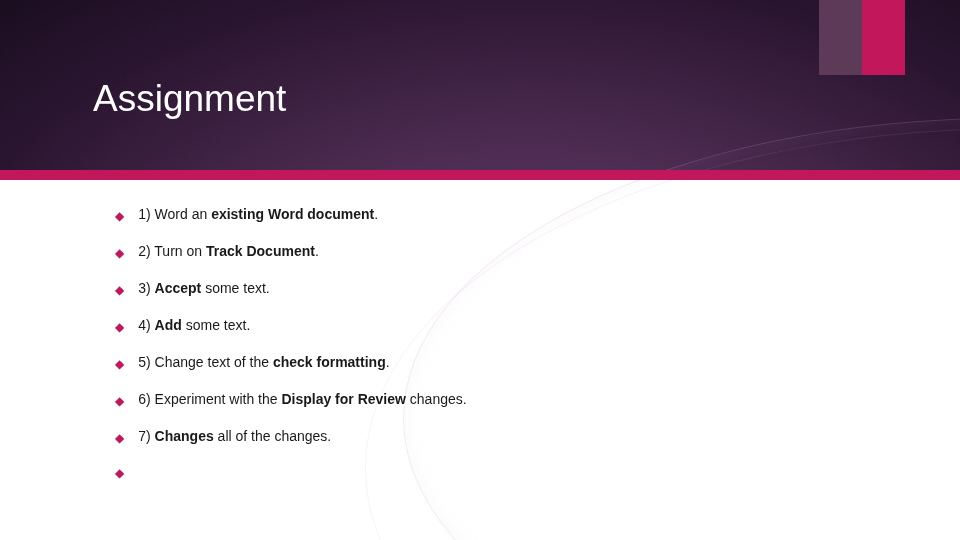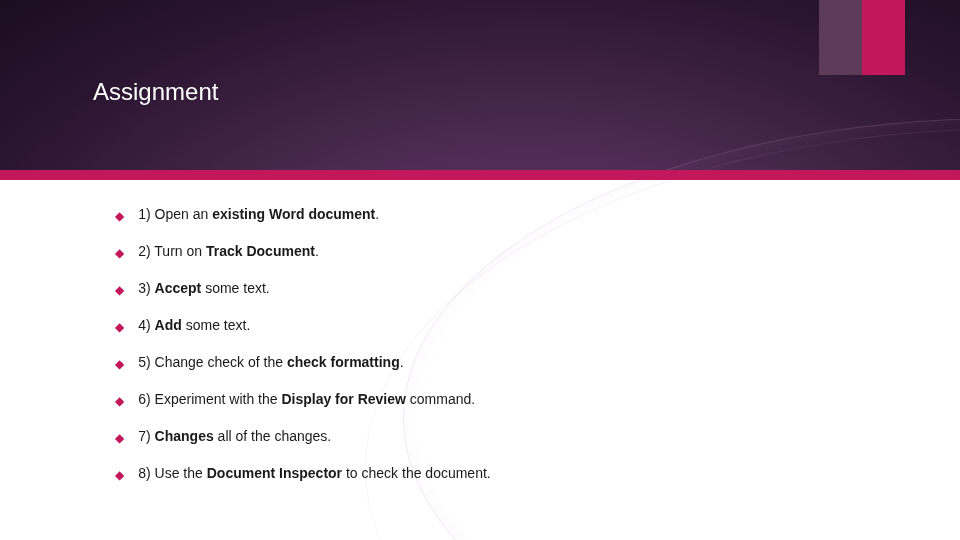--- a/index.html
+++ b/index.html
@@ -35,21 +35,21 @@
       width: 1300px;
       height: 680px;
       border: 1px solid rgba(200,160,200,0.12);
       border-radius: 50%;
     }
     .title {
       position: absolute;
       left: 93px;
       top: 78px;
       color: #ffffff;
-      font-size: 24px;
+      font-size: 37px;
       font-weight: 400;
     }
     .tabs {
       position: absolute;
       right: 55px;
       top: 0;
       display: flex;
       height: 75px;
     }
     .tab {
@@ -98,43 +98,42 @@
   <div class="tabs">
     <div class="tab tab-left"></div>
     <div class="tab tab-right"></div>
   </div>
 </div>
 <div class="stripe"></div>
 
 <div class="content">
     <div class="item">
       <span class="bullet">◆</span>
-      <span class="text"><span>1) </span><span>Open an </span><b>existing Word document</b><span>.</span></span>
+      <span class="text"><span>1) </span><span>Word an </span><b>existing Word document</b><span>.</span></span>
     </div>
     <div class="item">
       <span class="bullet">◆</span>
       <span class="text"><span>2) </span><span>Turn on </span><b>Track Document</b><span>.</span></span>
     </div>
     <div class="item">
       <span class="bullet">◆</span>
       <span class="text"><span>3) </span><b>Accept</b><span> some text.</span></span>
     </div>
     <div class="item">
       <span class="bullet">◆</span>
       <span class="text"><span>4) </span><b>Add</b><span> some text.</span></span>
     </div>
     <div class="item">
       <span class="bullet">◆</span>
-      <span class="text"><span>5) </span><span>Change check of the </span><b>check formatting</b><span>.</span></span>
+      <span class="text"><span>5) </span><span>Change text of the </span><b>check formatting</b><span>.</span></span>
     </div>
     <div class="item">
       <span class="bullet">◆</span>
-      <span class="text"><span>6) </span><span>Experiment with the </span><b>Display for Review</b><span> command.</span></span>
+      <span class="text"><span>6) </span><span>Experiment with the </span><b>Display for Review</b><span> changes.</span></span>
     </div>
     <div class="item">
       <span class="bullet">◆</span>
       <span class="text"><span>7) </span><b>Changes</b><span> all of the changes.</span></span>
     </div>
     <div class="item">
       <span class="bullet">◆</span>
-      <span class="text"><span>8) </span><span>Use the </span><b>Document Inspector</b><span> to check the document.</span></span>
     </div>
   </div>
 
 </body></html>

